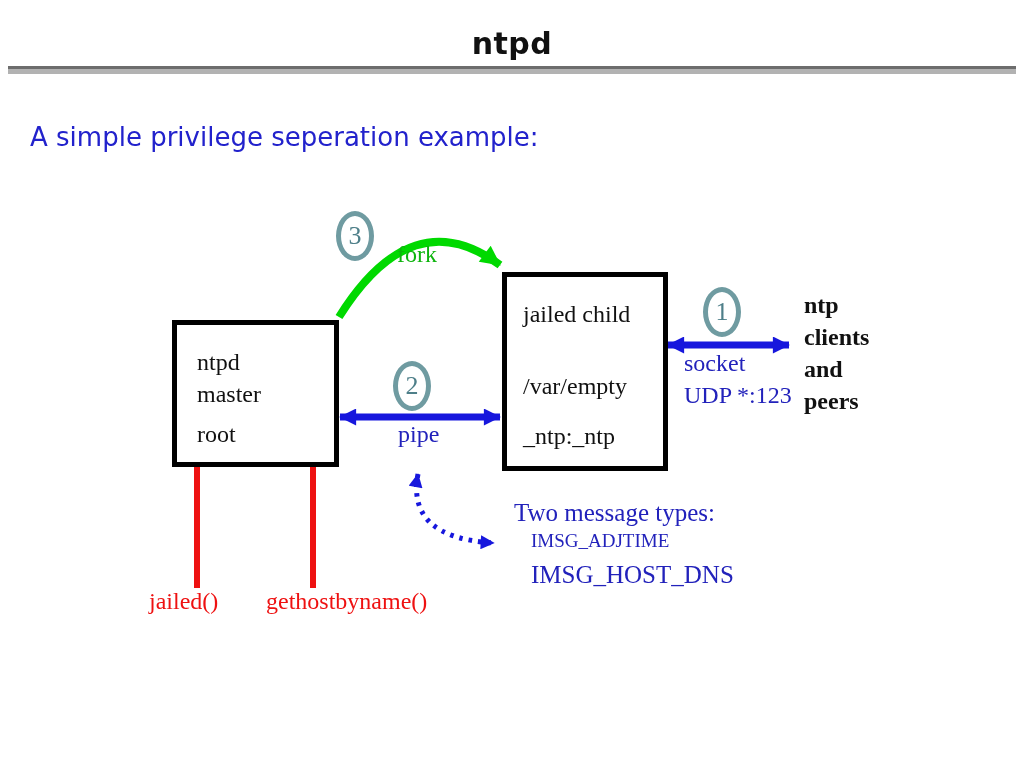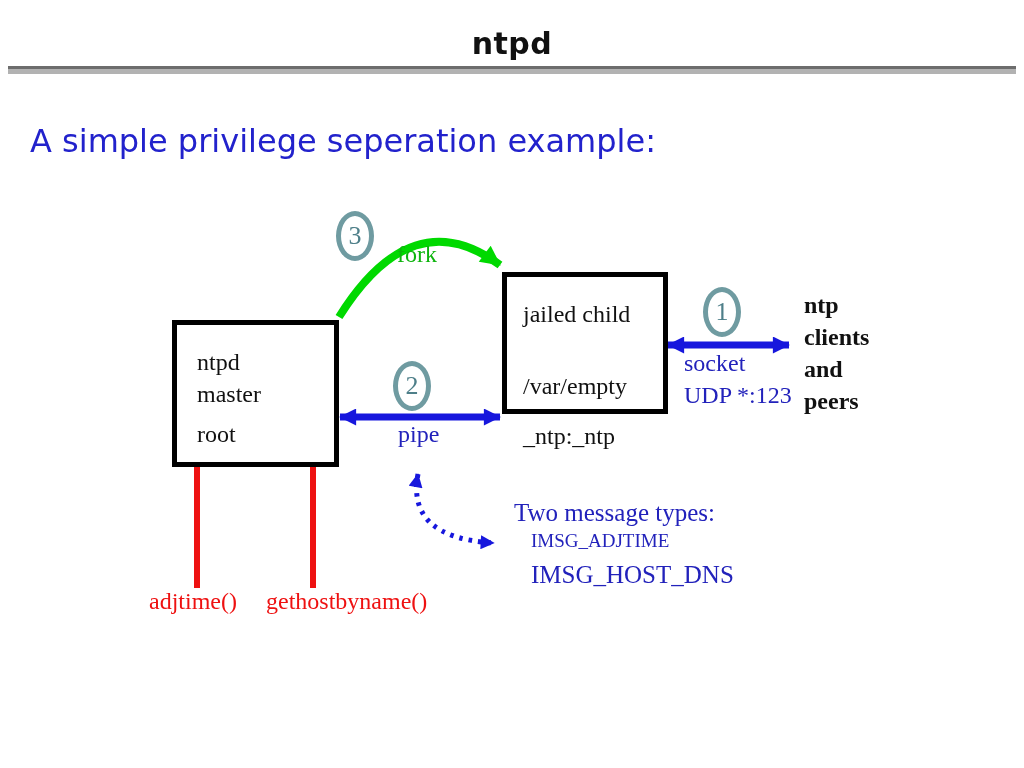--- a/index.html
+++ b/index.html
@@ -19,36 +19,36 @@
     letter-spacing:0.5px;
   }
   .divider{
     position:absolute;left:8px;top:66px;width:1008px;height:5px;
     background:#b2b2b2;
     border-top:3px solid #6d6d6d;
   }
   .subtitle{
     position:absolute;left:30px;top:122px;
     font-family:"DejaVu Sans", sans-serif;
-    font-size:32px;color:var(--text_blue,#2222cc);
+    font-size:26px;color:var(--text_blue,#2222cc);
     font-weight:500;
   }
   
   svg.overlay{position:absolute;left:0;top:0;width:1024px;height:768px;}
   .blue-stroke{stroke:var(--blue,#1717dd);}
   .blue-fill{fill:var(--blue,#1717dd);}
   .green-stroke{stroke:var(--green,#00d900);}
   .green-fill{fill:var(--green,#00d900);}
   .red-stroke{stroke:var(--red,#ee1111);}
   
   .pbox{
     position:absolute;border:5px solid #000;background:#fff;box-sizing:border-box;
   }
   #master-box{left:172px;top:320px;width:167px;height:147px;}
-  #child-box{left:502px;top:272px;width:166px;height:142px;}
+  #child-box{left:502px;top:272px;width:166px;height:199px;}
   .pbox span{
     position:absolute;font-size:24px;color:#111;white-space:nowrap;
   }
   
   .badge{
     position:absolute;width:28px;height:40px;
     border:5px solid var(--teal,#6f9ba1);
     border-radius:50%;
     display:flex;align-items:center;justify-content:center;
     font-size:26px;color:var(--teal_text,#4e7f89);
@@ -140,16 +140,16 @@
     <div>ntp</div>
     <div>clients</div>
     <div>and</div>
     <div>peers</div>
   </div>
 
   <div class="lbl blue" id="messages-title">Two message types:</div>
   <div class="lbl blue" id="message-1">IMSG_ADJTIME</div>
   <div class="lbl blue" id="message-2">IMSG_HOST_DNS</div>
 
-  <div class="lbl red" id="syscall-1">adjtime()</div>
+  <div class="lbl red" id="syscall-1">jailed()</div>
   <div class="lbl red" id="syscall-2">gethostbyname()</div>
 
 </div>
 
 </body></html>

